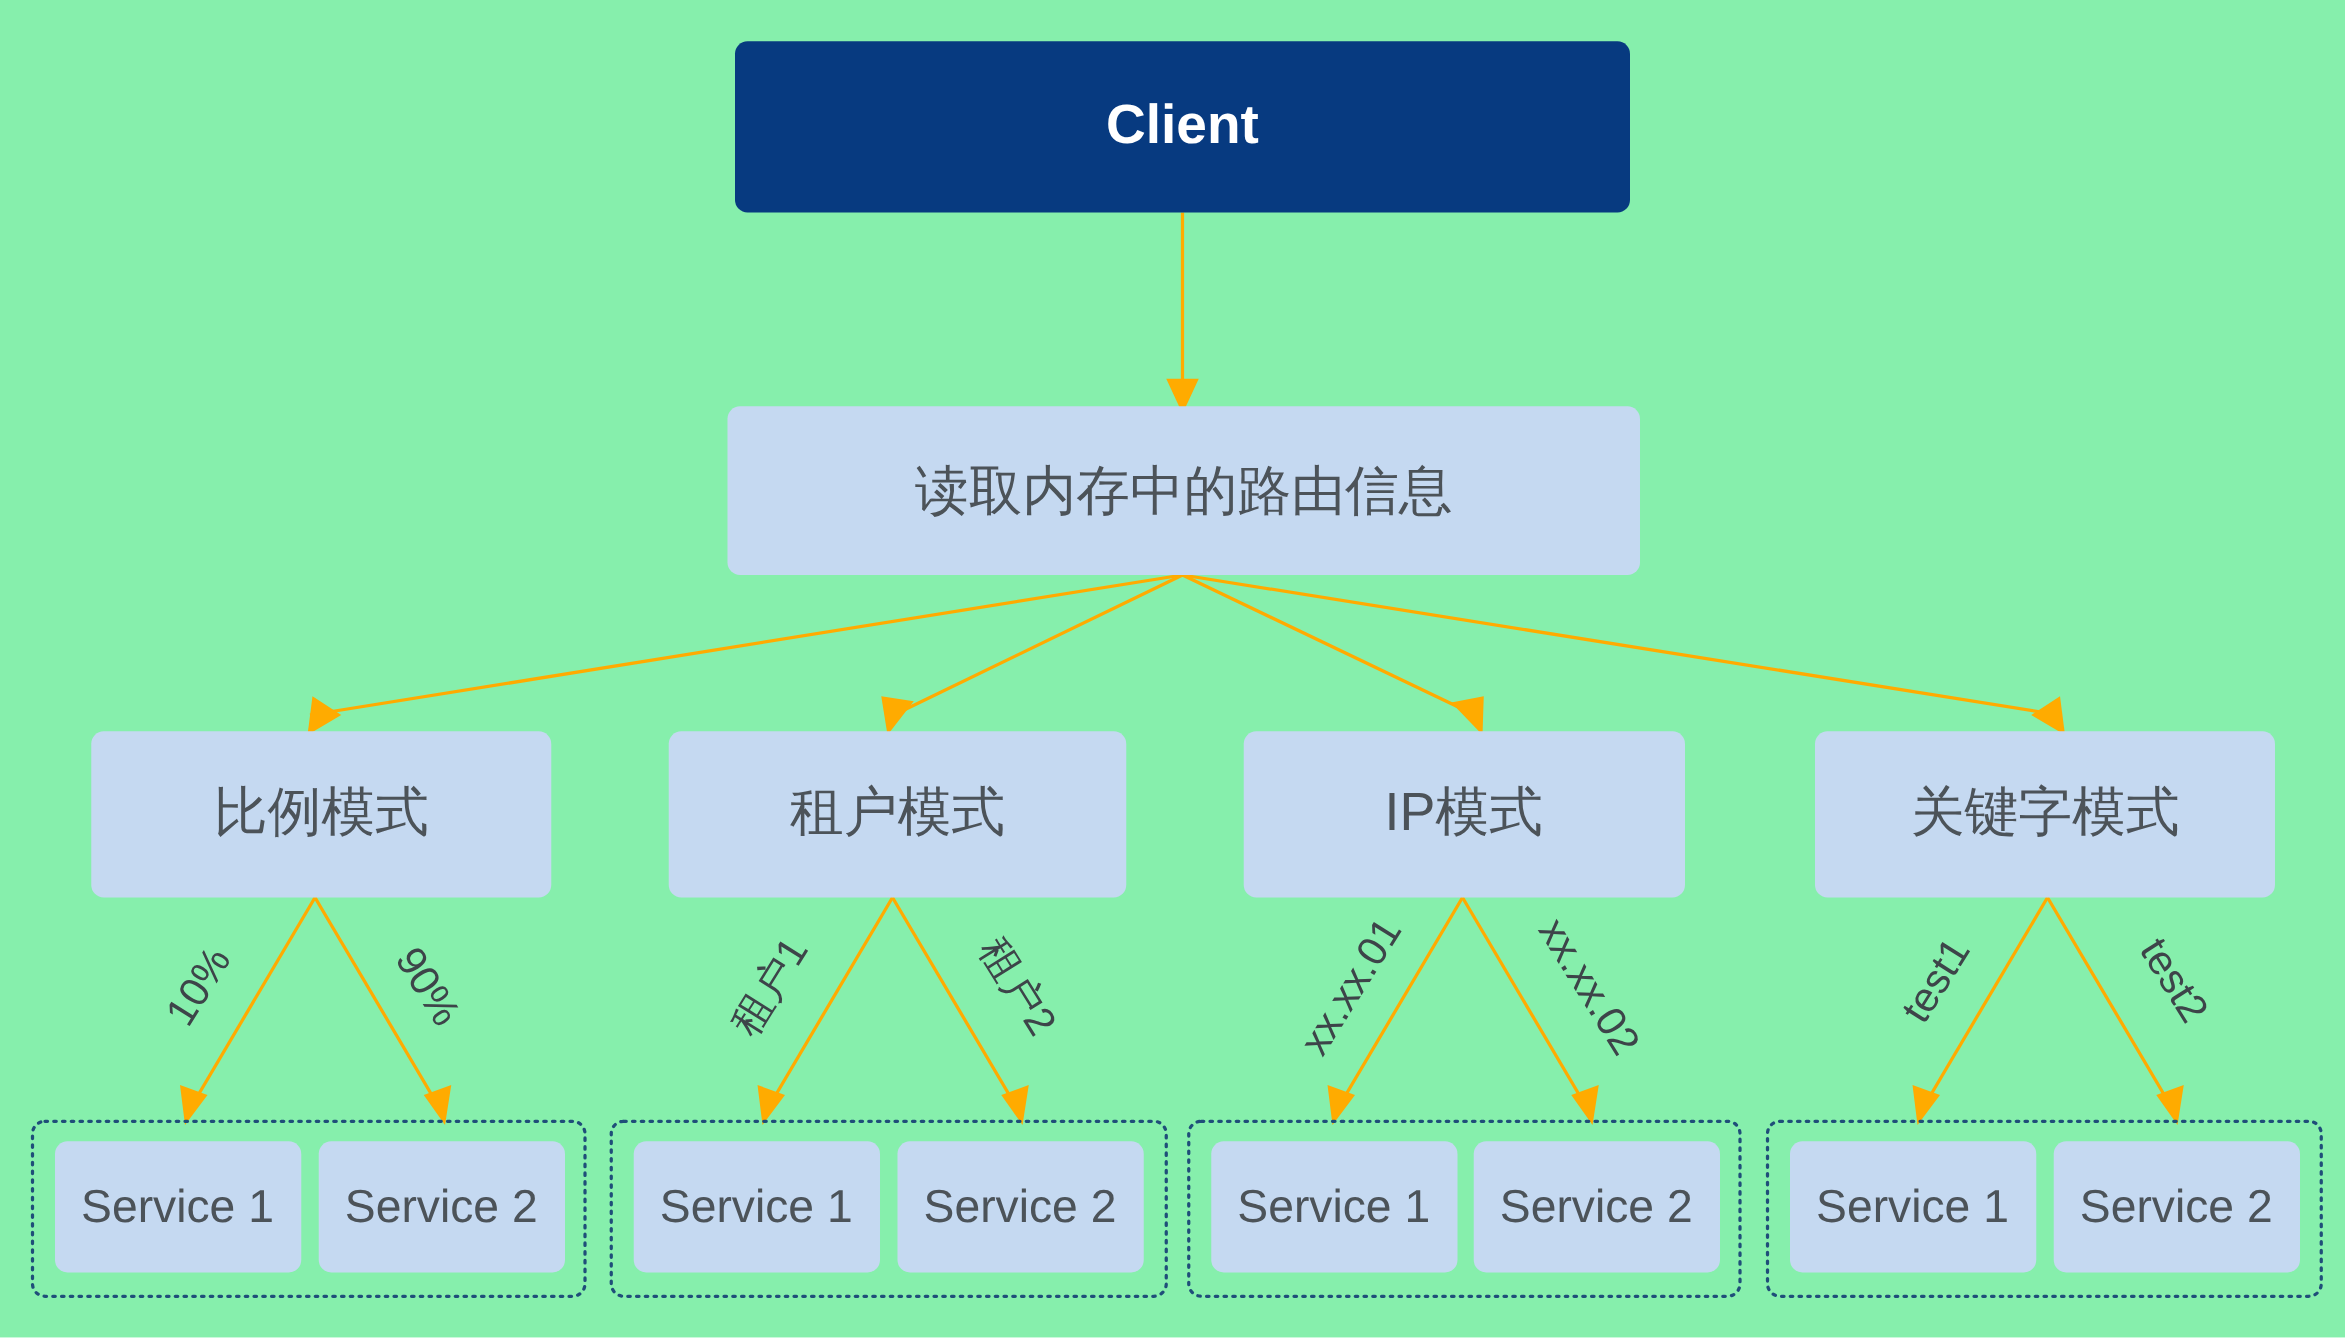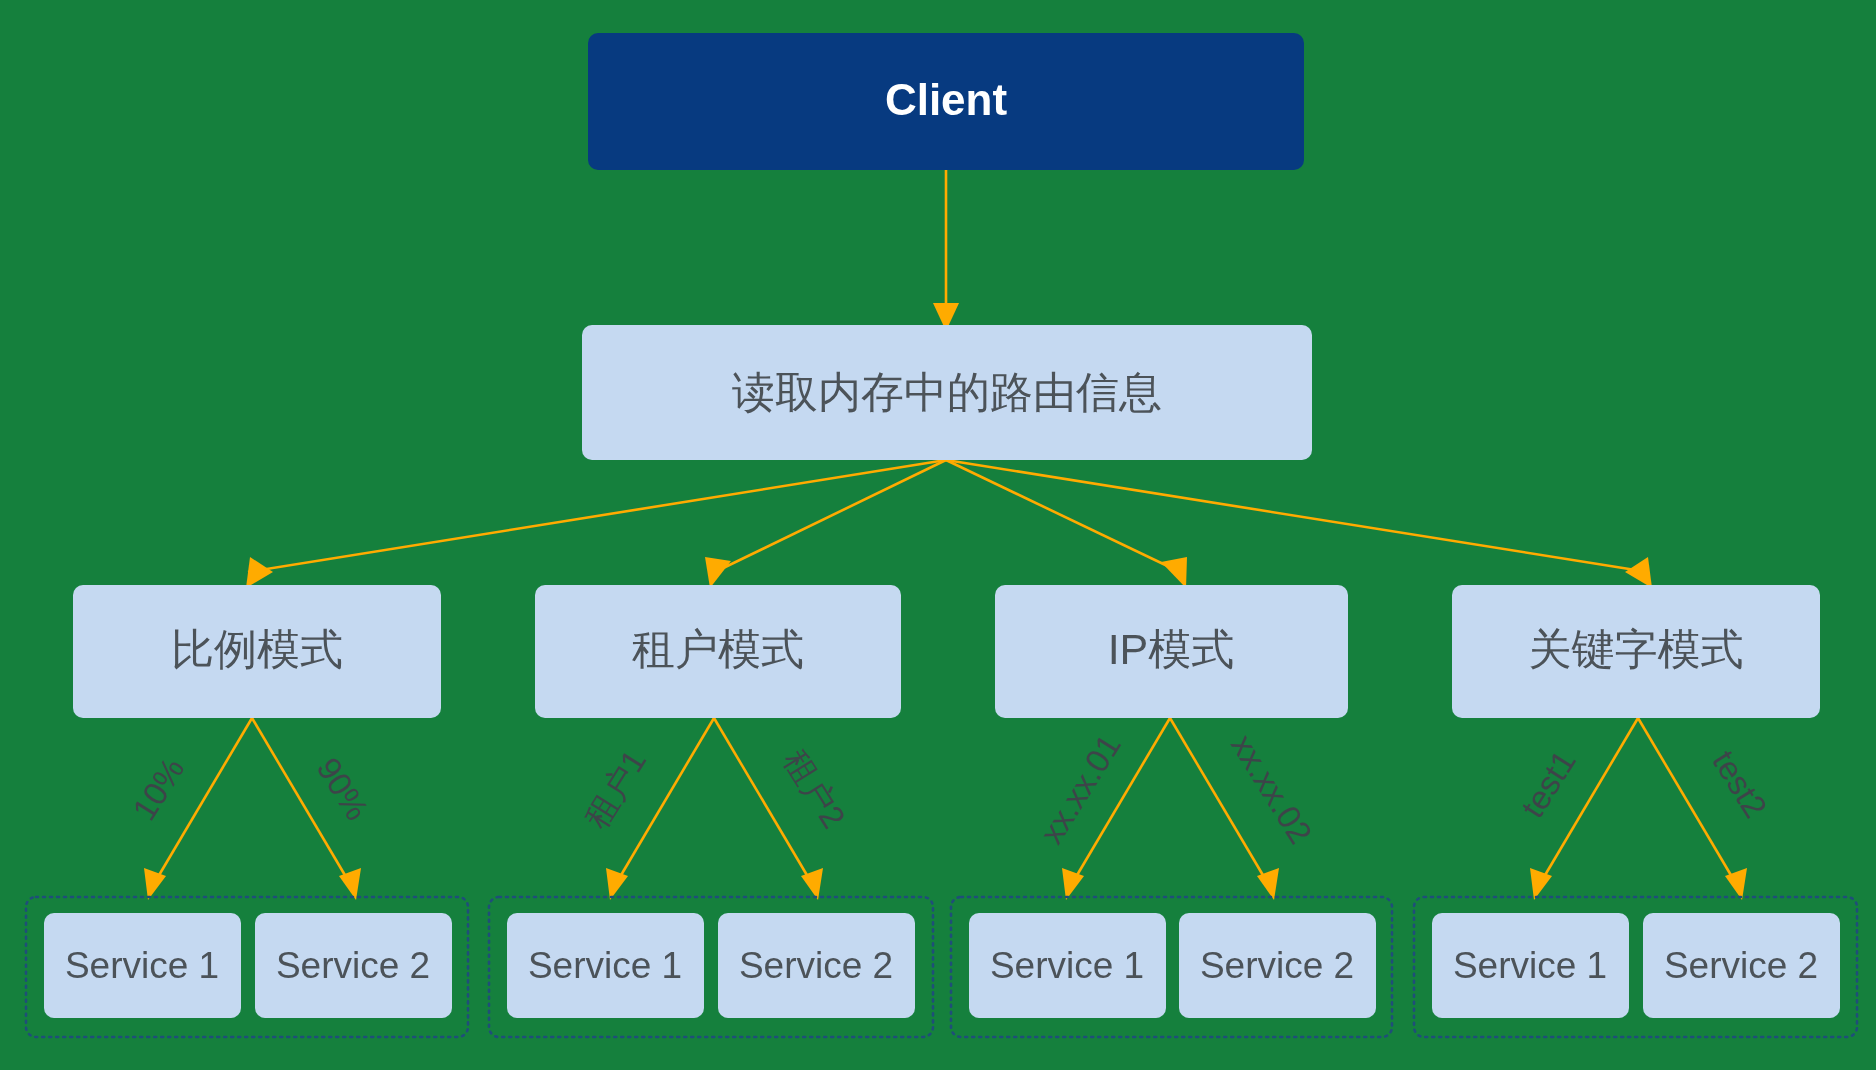--- a/index.html
+++ b/index.html
@@ -10,21 +10,21 @@
   body {
     width: 1876px;
     height: 1070px;
     overflow: hidden;
     font-family: "Liberation Sans", "DejaVu Sans", sans-serif;
   }
   #diagram-root {
     position: relative;
     width: 1876px;
     height: 1070px;
-    background: #15803d;
+    background: #86efac;
   }
   svg.diagram-canvas {
     position: absolute;
     left: 0;
     top: 0;
     width: 1876px;
     height: 1070px;
   }
   .node-rect-client {
     fill: #073a80;

